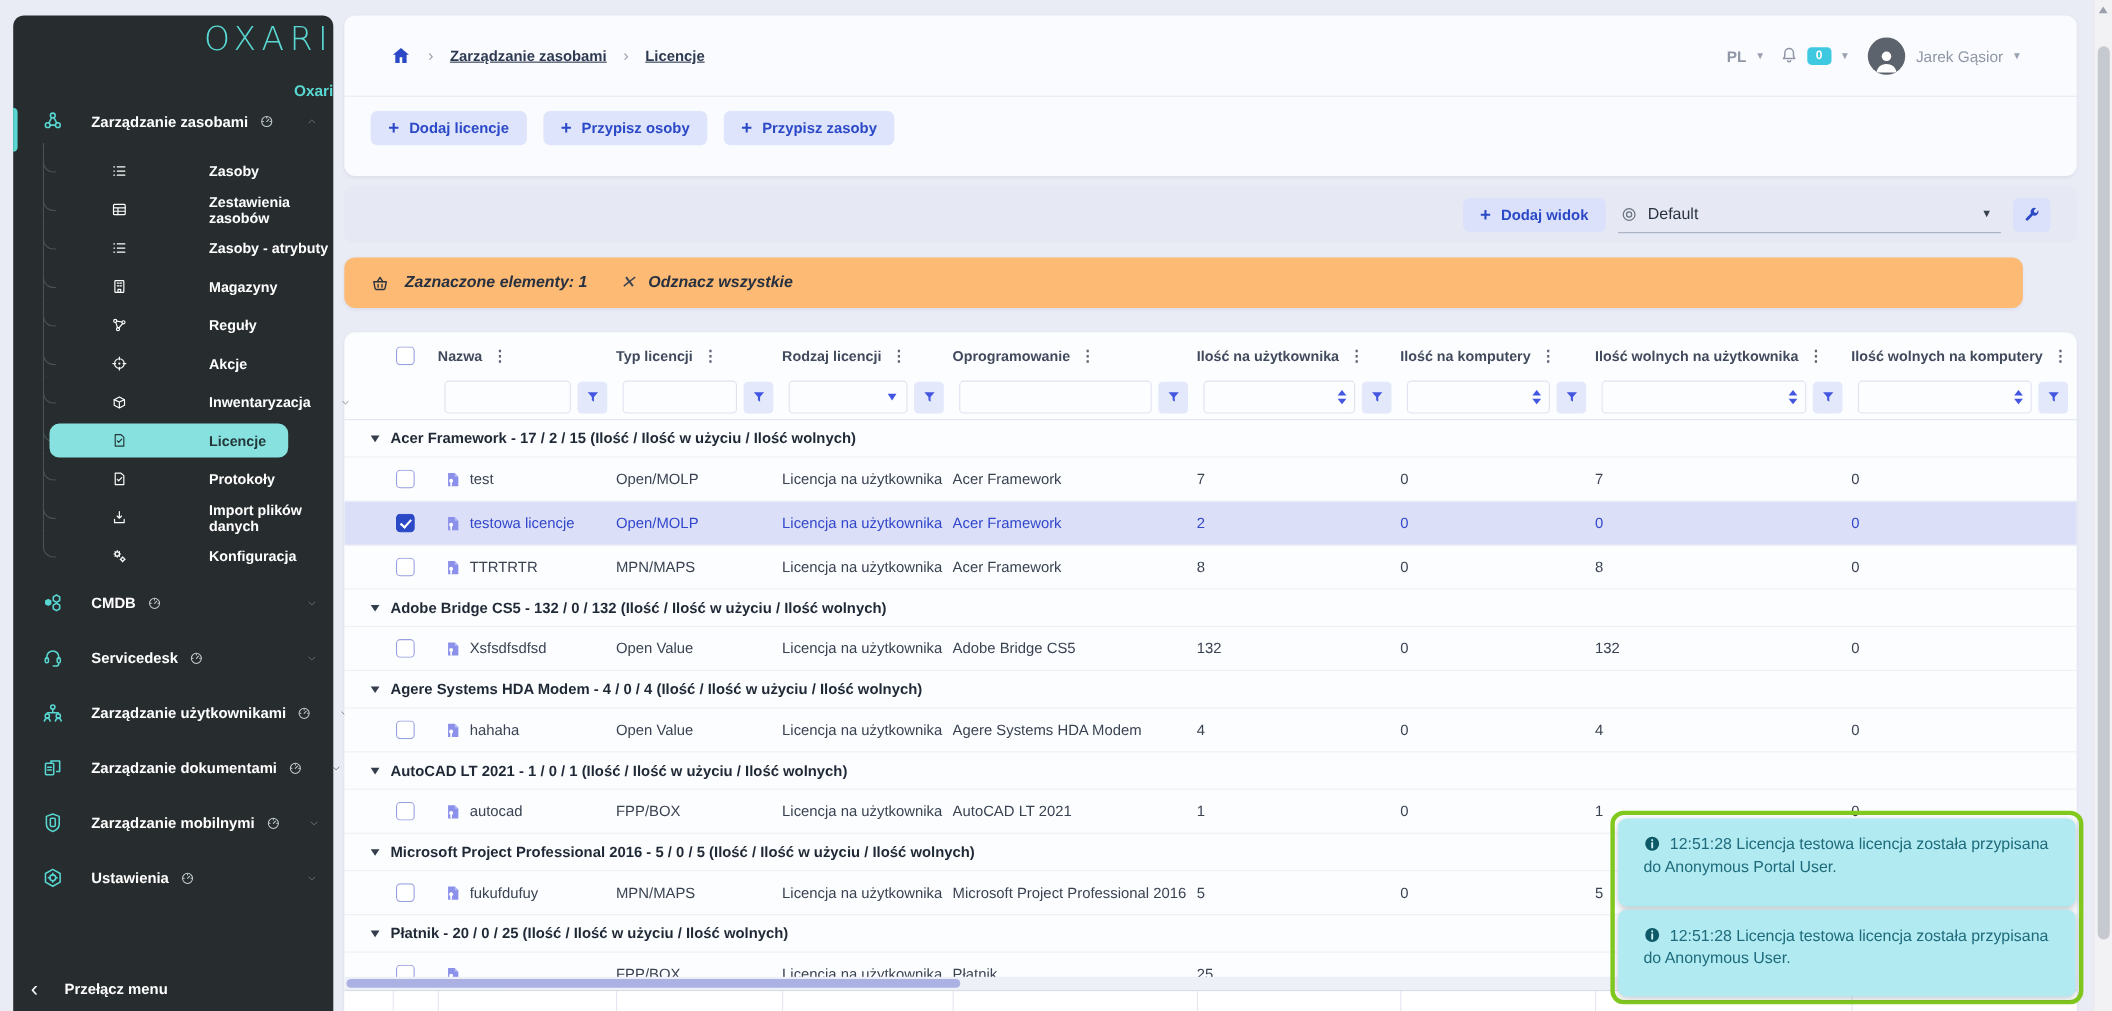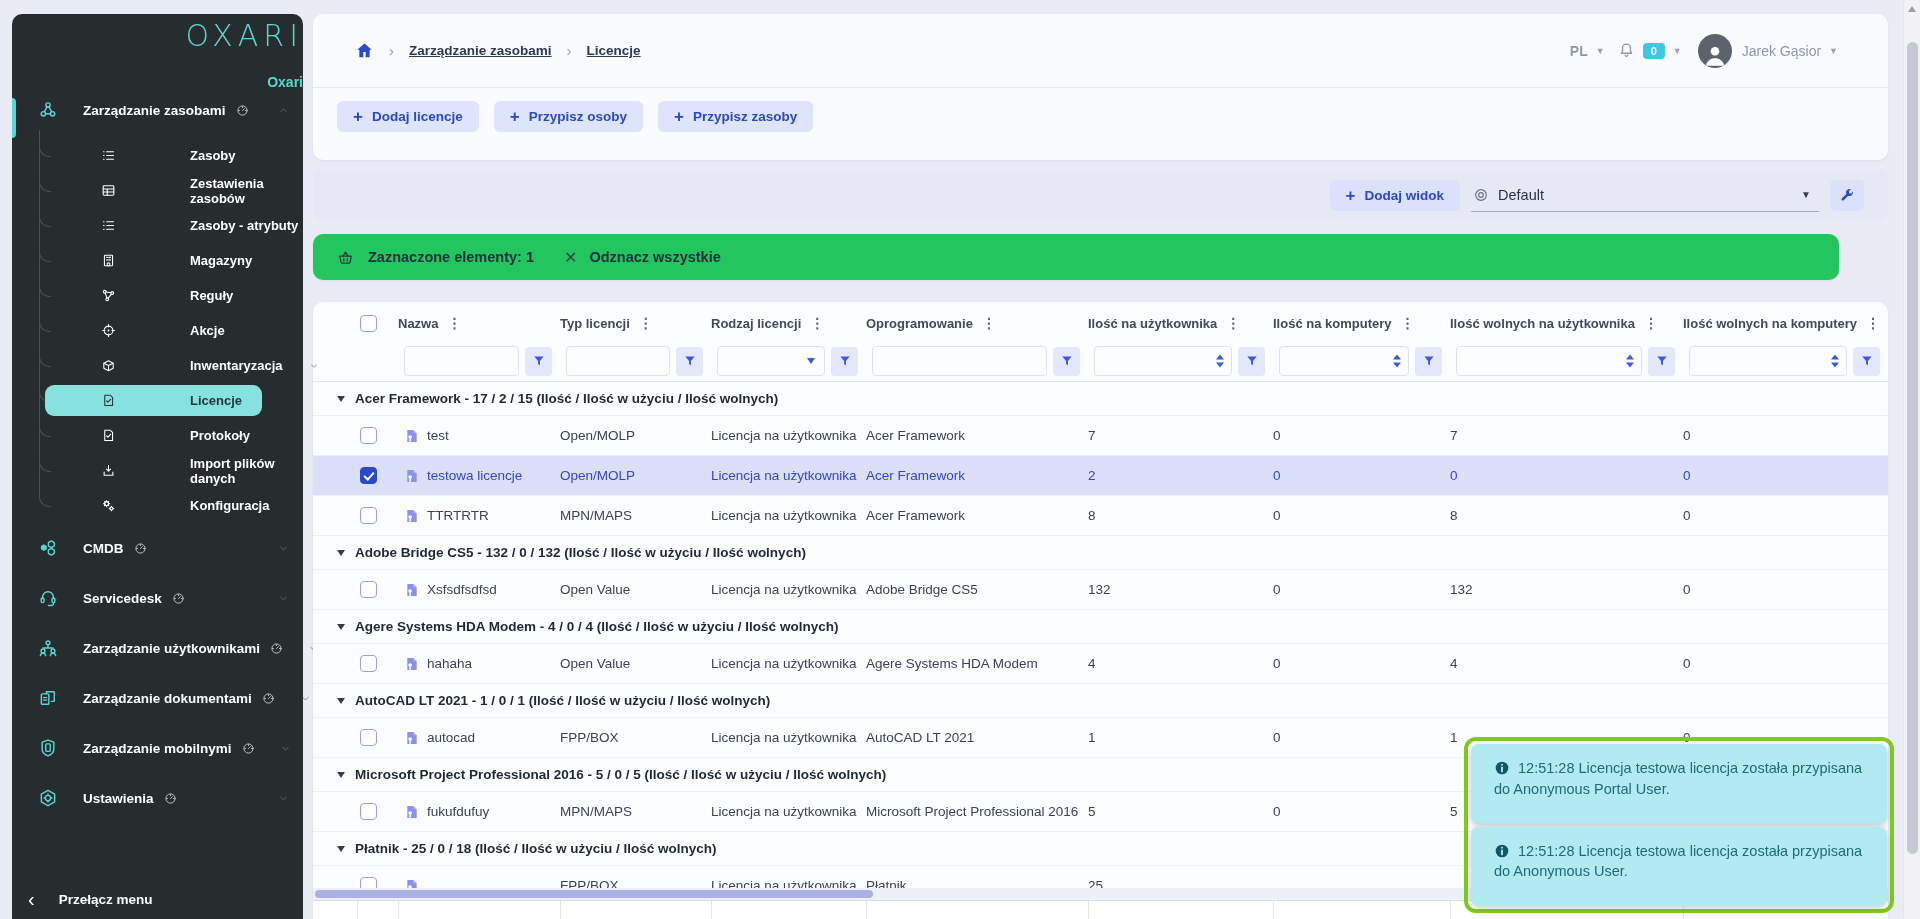--- a/index.html
+++ b/index.html
@@ -66,21 +66,21 @@
     border-radius:8px;display:flex;align-items:center;justify-content:flex-end;padding-right:24px;gap:11px;}
   .toolbar-band .btn-soft{background:#dbe1fb;}
   .view-select{display:flex;align-items:center;gap:9px;width:348px;height:34px;border-bottom:1px solid #a6adc0;
     padding:0 8px 0 2px;color:#2a3242;font-size:14.5px;cursor:pointer;}
   .target-ico{width:16px;height:16px;color:#6a7380;}
   .vs-caret{margin-left:auto;font-size:10px;color:#39424f;}
   .wrench-btn{width:34px;height:31px;background:#dbe1fb;border:none;border-radius:5px;display:flex;
     align-items:center;justify-content:center;color:#2b49c6;cursor:pointer;}
   .wrench-btn svg{width:16px;height:16px;}
 
-  .selection-card{left:313px;top:234px;width:1526px;height:46px;background:#22c55e;display:flex;align-items:center;padding-left:24px;}
+  .selection-card{left:313px;top:234px;width:1526px;height:46px;background:#fdba74;display:flex;align-items:center;padding-left:24px;font-style:italic;}
   .basket{width:17px;height:17px;color:#2c333f;}
   .sel-label{margin-left:14px;font-size:14.5px;font-weight:600;color:#27303f;}
   .deselect{margin-left:30px;display:flex;align-items:center;gap:12px;font-size:14.5px;font-weight:600;color:#27303f;cursor:pointer;}
   .x-ico{font-size:16px;font-weight:400;color:#3a4250;}
 
   
   .table-card{left:313px;top:302px;width:1575px;height:617px;background:#fcfdff;border-radius:10px 10px 0 0;overflow:hidden;}
   .t-head{height:42px;display:flex;align-items:center;}
   .t-cell{flex:0 0 auto;display:flex;align-items:center;overflow:hidden;white-space:nowrap;}
   .h-cell{gap:9px;color:#414a5c;font-size:13px;font-weight:600;}
@@ -888,21 +888,21 @@
           </div>
           <div class="t-cell" style="width:233px">
             <span>5</span>
           </div>
           <div class="t-cell" style="width:205px">
             <span>0</span>
           </div>
         </div>
         <div class="g-row">
           <span class="tri"></span>
-          <span>Płatnik - 25 / 0 / 18 (Ilość / Ilość w użyciu / Ilość wolnych)</span>
+          <span>Płatnik - 20 / 0 / 25 (Ilość / Ilość w użyciu / Ilość wolnych)</span>
         </div>
         <div class="d-row">
           <div class="t-cell cb-cell" style="width:85px">
             <span class="cb"></span>
           </div>
           <div class="t-cell name-cell" style="width:162px">
             <span class="icon doc-ico">
               <svg viewBox="0 0 24 24" fill="none" stroke="currentColor" stroke-width="1.7" stroke-linecap="round" stroke-linejoin="round">
                 <path d="M5 3h9l5 5v13H5z" fill="#8b90ea" stroke="none"></path>
                 <path d="M14 3l5 5h-5z" fill="#b3b8f4" stroke="none"></path>

